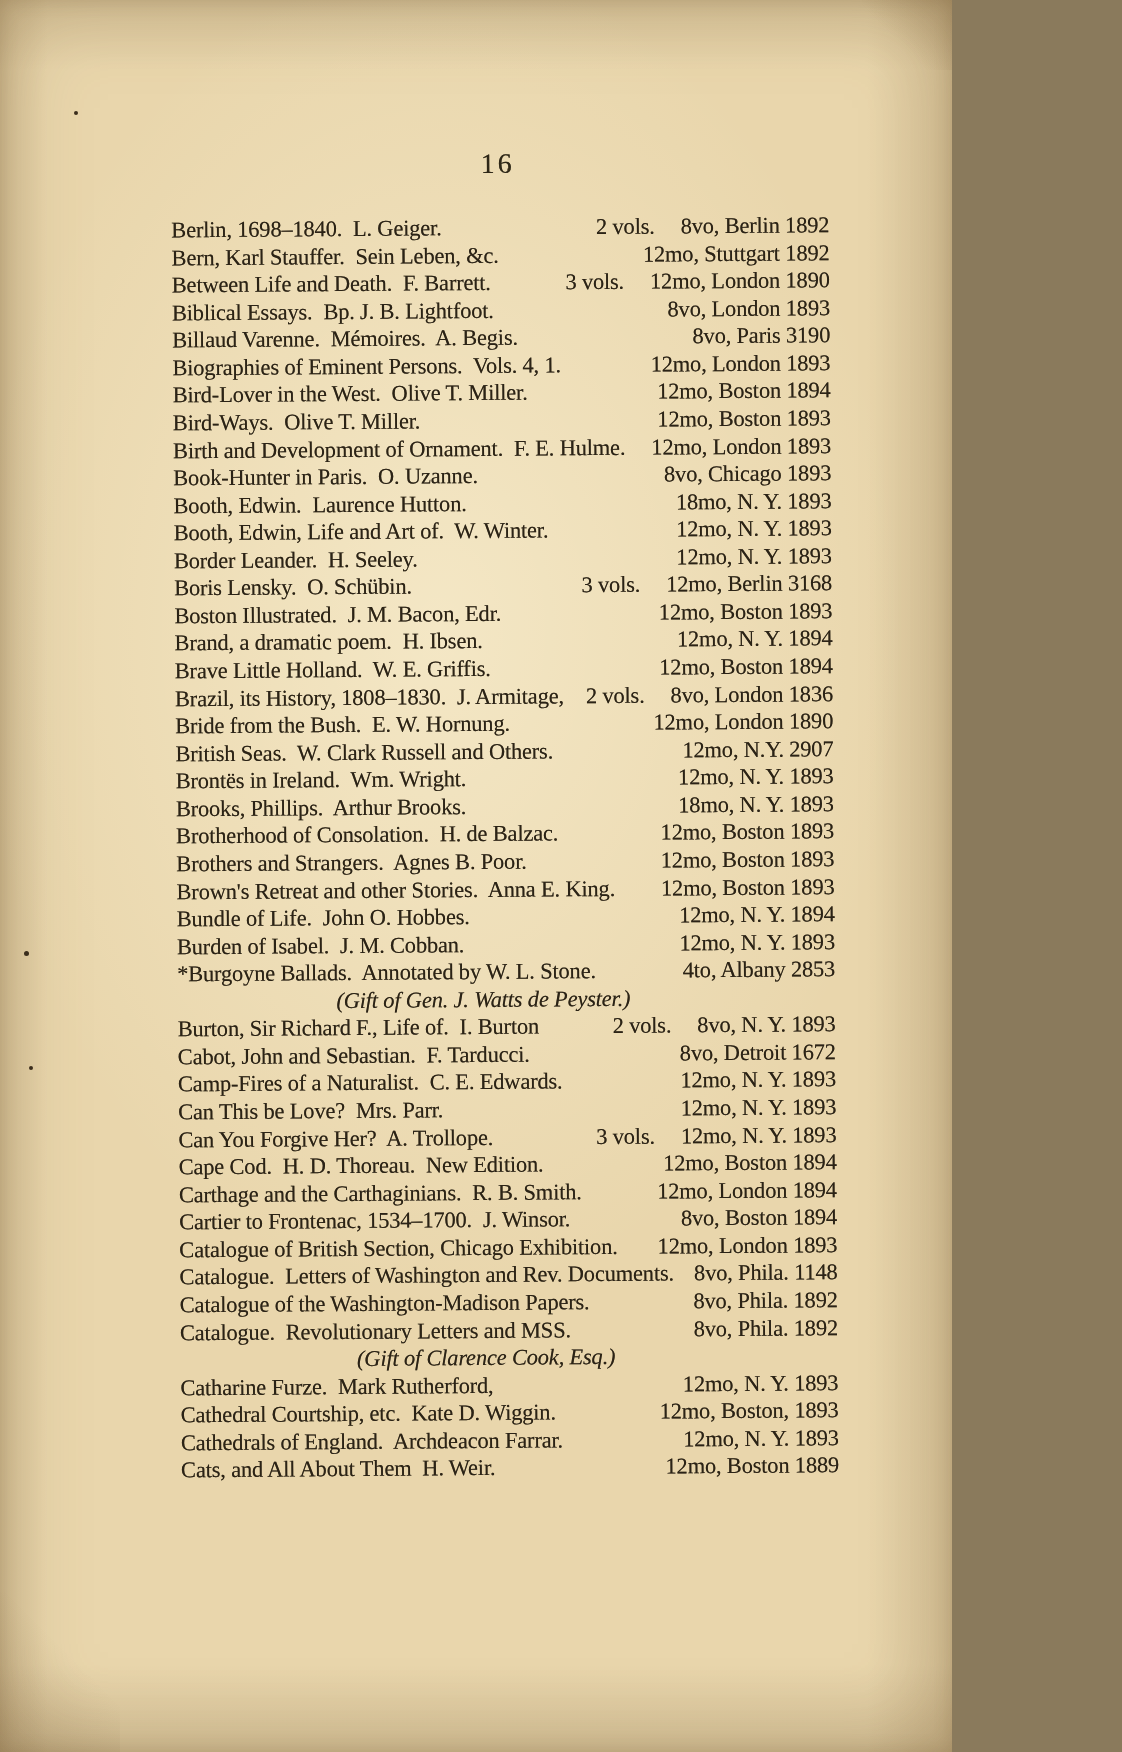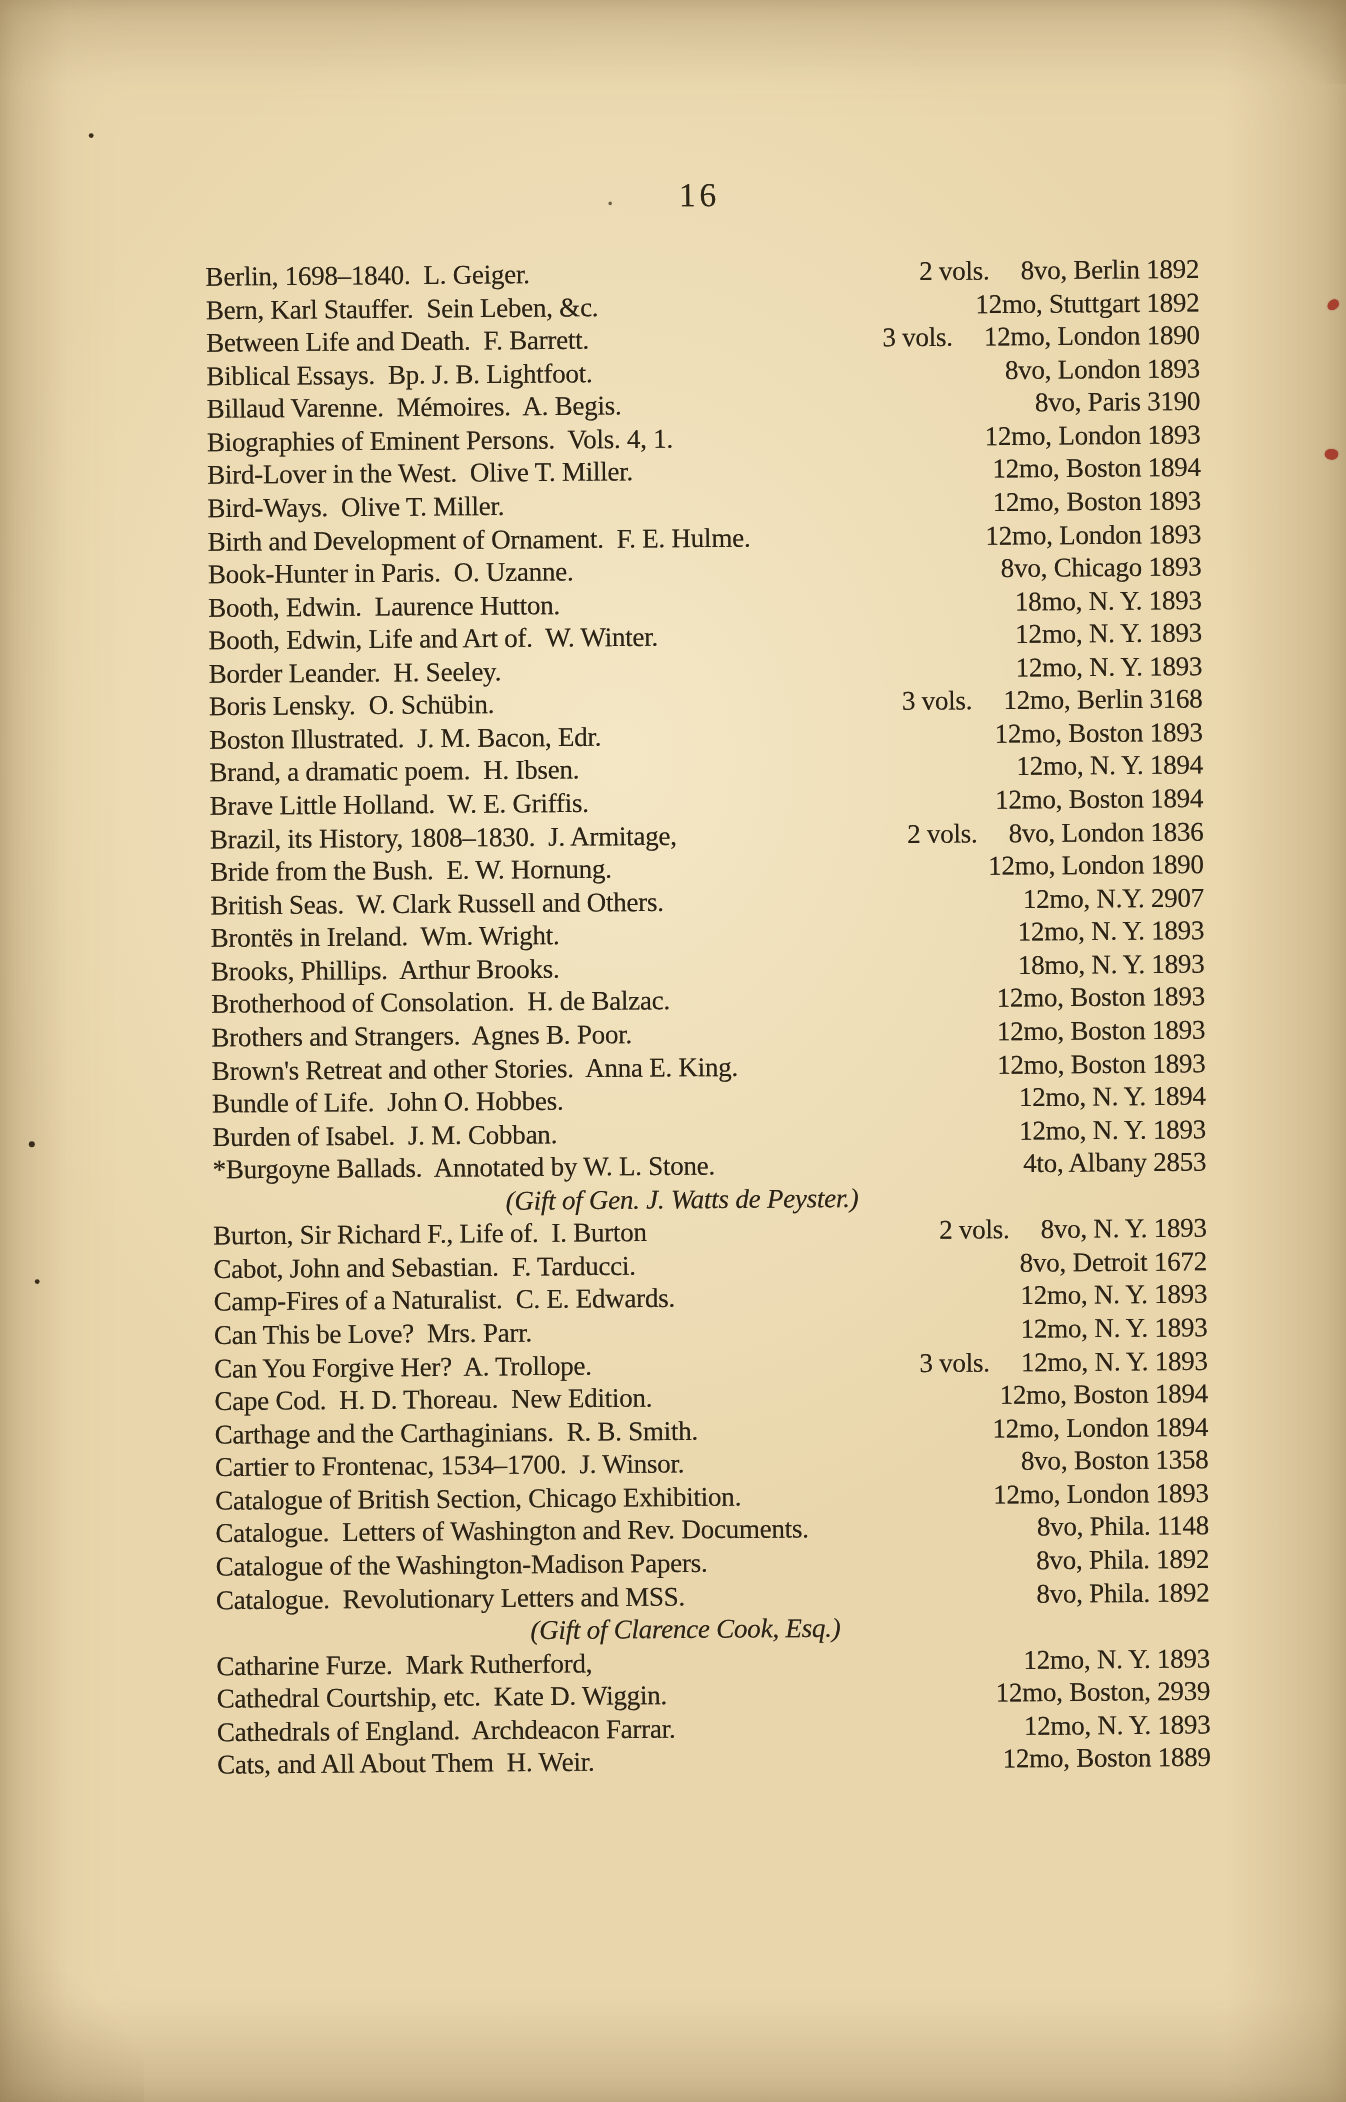--- a/index.html
+++ b/index.html
@@ -4,21 +4,21 @@
 <style>
   html,body{margin:0;padding:0;}
   body{
     width:1122px;height:1752px;
     background:#8a7a5c;
     font-family:"Liberation Serif","DejaVu Serif",serif;
     position:relative;
     overflow:hidden;
   }
   .page{
-    position:absolute;left:0;top:0;width:1122px;height:1752px;
+    position:absolute;left:0;top:0;width:952px;height:1752px;
     background:
       radial-gradient(ellipse 70% 55% at 46% 36%, rgba(255,248,222,.50), rgba(255,248,222,0) 70%),
       linear-gradient(90deg, rgba(120,90,50,.16) 0%, rgba(120,90,50,0) 5%, rgba(120,90,50,0) 91%, rgba(125,95,55,.18) 100%),
       linear-gradient(180deg, rgba(115,88,50,.14) 0%, rgba(115,88,50,0) 4%, rgba(115,88,50,0) 95%, rgba(105,80,45,.16) 100%),
       #e9d6ac;
     box-shadow:
       inset 0 0 90px rgba(120,92,52,.28),
       inset 0 0 18px rgba(110,84,46,.22);
     overflow:hidden;
   }
@@ -323,21 +323,21 @@
     <span class="title">Carthage and the Carthaginians.  R. B. Smith.</span>
     <span class="spacer"></span>
 
     <span class="imprint">12mo, London 1894</span>
   </div>
 
   <div class="entry">
     <span class="title">Cartier to Frontenac, 1534–1700.  J. Winsor.</span>
     <span class="spacer"></span>
 
-    <span class="imprint">8vo, Boston 1358</span>
+    <span class="imprint">8vo, Boston 1894</span>
   </div>
 
   <div class="entry">
     <span class="title">Catalogue of British Section, Chicago Exhibition.</span>
     <span class="spacer"></span>
 
     <span class="imprint">12mo, London 1893</span>
   </div>
 
   <div class="entry">
@@ -367,21 +367,21 @@
     <span class="title">Catharine Furze.  Mark Rutherford,</span>
     <span class="spacer"></span>
 
     <span class="imprint">12mo, N. Y. 1893</span>
   </div>
 
   <div class="entry">
     <span class="title">Cathedral Courtship, etc.  Kate D. Wiggin.</span>
     <span class="spacer"></span>
 
-    <span class="imprint">12mo, Boston, 2939</span>
+    <span class="imprint">12mo, Boston, 1893</span>
   </div>
 
   <div class="entry">
     <span class="title">Cathedrals of England.  Archdeacon Farrar.</span>
     <span class="spacer"></span>
 
     <span class="imprint">12mo, N. Y. 1893</span>
   </div>
 
   <div class="entry">

